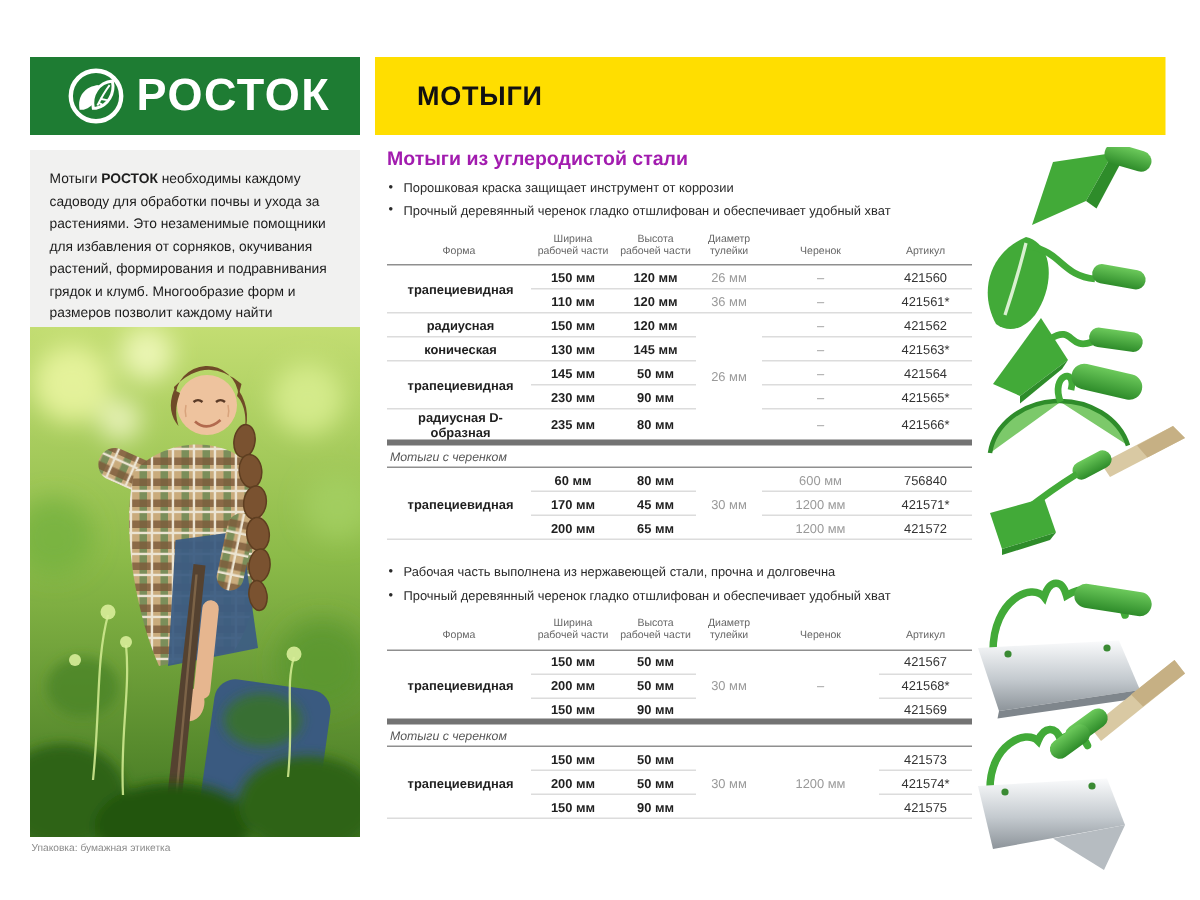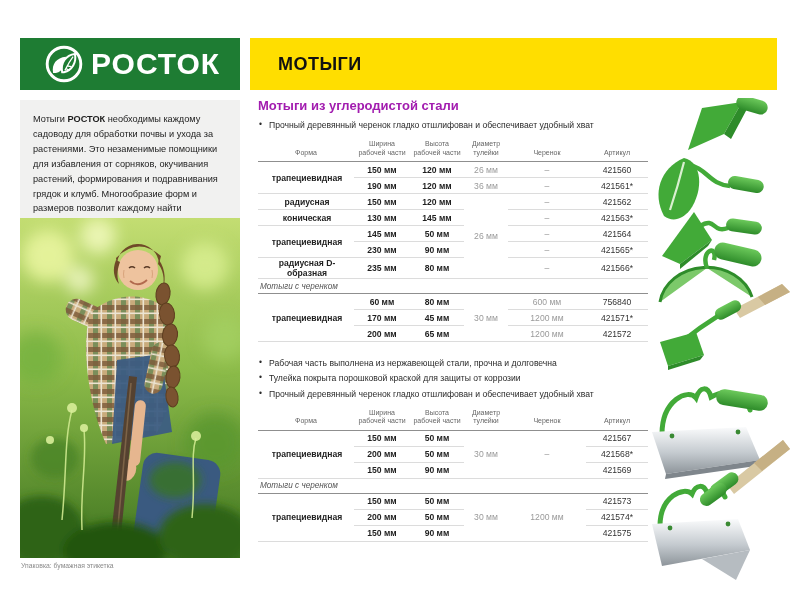--- a/index.html
+++ b/index.html
@@ -34,21 +34,21 @@
   table.spec col.c-h { width:54px; }  table.spec col.c-d { width:44px; }
   table.spec col.c-ch { width:78px; } table.spec col.c-sku { width:62px; }
   table.spec th { font-size:7px; font-weight:normal; color:#666; text-align:center;
     line-height:1.2; padding:2px 1px 4px; border-bottom:1px solid #8f8f8f; vertical-align:bottom; }
   table.spec td { height:16px; vertical-align:middle; text-align:center;
     border-bottom:1px solid #dcdcdc; font-size:8.6px; }
   td.cell-form { text-align:left; font-weight:bold; color:#1f1f1f; padding-left:2px; font-size:8.4px; }
   td.cell-num { font-weight:bold; color:#1f1f1f; }
   td.cell-light { color:#9a9a9a; font-size:8.2px; }
   td.cell-sku { color:#333; font-size:9px; }
-  tr.subsection td { border-top:1px solid #737373; border-bottom:1px solid #8f8f8f;
+  tr.subsection td { border-top:4px solid #737373; border-bottom:1px solid #8f8f8f;
     font-size:8.2px; font-style:italic; color:#555; text-align:left; padding:2.5px 0 2.5px 2px; height:12px; }
 
   
   .tools-col { position:absolute; left:650px; top:98px; width:140px; height:492px; }
 </style>
 </head>
 <body>
 
 <div class="page">
 
@@ -150,20 +150,21 @@
           <circle cx="30" cy="222" r="4"></circle>
       </g>
     </svg>
   </div>
   <div class="photo-caption">Упаковка: бумажная этикетка</div>
 
   <div class="main-col">
 
     <div class="section-title">Мотыги из углеродистой стали</div>
     <ul class="bullets">
+      <li>Порошковая краска защищает инструмент от коррозии</li>
       <li>Прочный деревянный черенок гладко отшлифован и обеспечивает удобный хват</li>
     </ul>
     <table class="spec">
       <colgroup>
           <col class="c-form">
           <col class="c-w">
           <col class="c-h">
           <col class="c-d">
           <col class="c-ch">
           <col class="c-sku">
@@ -179,21 +180,21 @@
       </tr>
       <tr>
         <td class="cell-form" rowspan="2">трапециевидная</td>
         <td class="cell-num">150 мм</td>
         <td class="cell-num">120 мм</td>
         <td class="cell-light">26 мм</td>
         <td class="cell-light">–</td>
         <td class="cell-sku">421560</td>
       </tr>
       <tr>
-        <td class="cell-num">190 мм</td>
+        <td class="cell-num">110 мм</td>
         <td class="cell-num">120 мм</td>
         <td class="cell-light">36 мм</td>
         <td class="cell-light">–</td>
         <td class="cell-sku">421561*</td>
       </tr>
       <tr>
         <td class="cell-form">радиусная</td>
         <td class="cell-num">150 мм</td>
         <td class="cell-num">120 мм</td>
         <td class="cell-light" rowspan="5">26 мм</td>
@@ -248,21 +249,20 @@
         <td class="cell-num">200 мм</td>
         <td class="cell-num">65 мм</td>
         <td class="cell-light">1200 мм</td>
         <td class="cell-sku">421572</td>
       </tr>
     </tbody>
       </table>
 
     <ul class="bullets">
       <li>Рабочая часть выполнена из нержавеющей стали, прочна и долговечна</li>
-      <li>Тулейка покрыта порошковой краской для защиты от коррозии</li>
       <li>Прочный деревянный черенок гладко отшлифован и обеспечивает удобный хват</li>
     </ul>
     <table class="spec">
       <colgroup>
           <col class="c-form">
           <col class="c-w">
           <col class="c-h">
           <col class="c-d">
           <col class="c-ch">
           <col class="c-sku">

